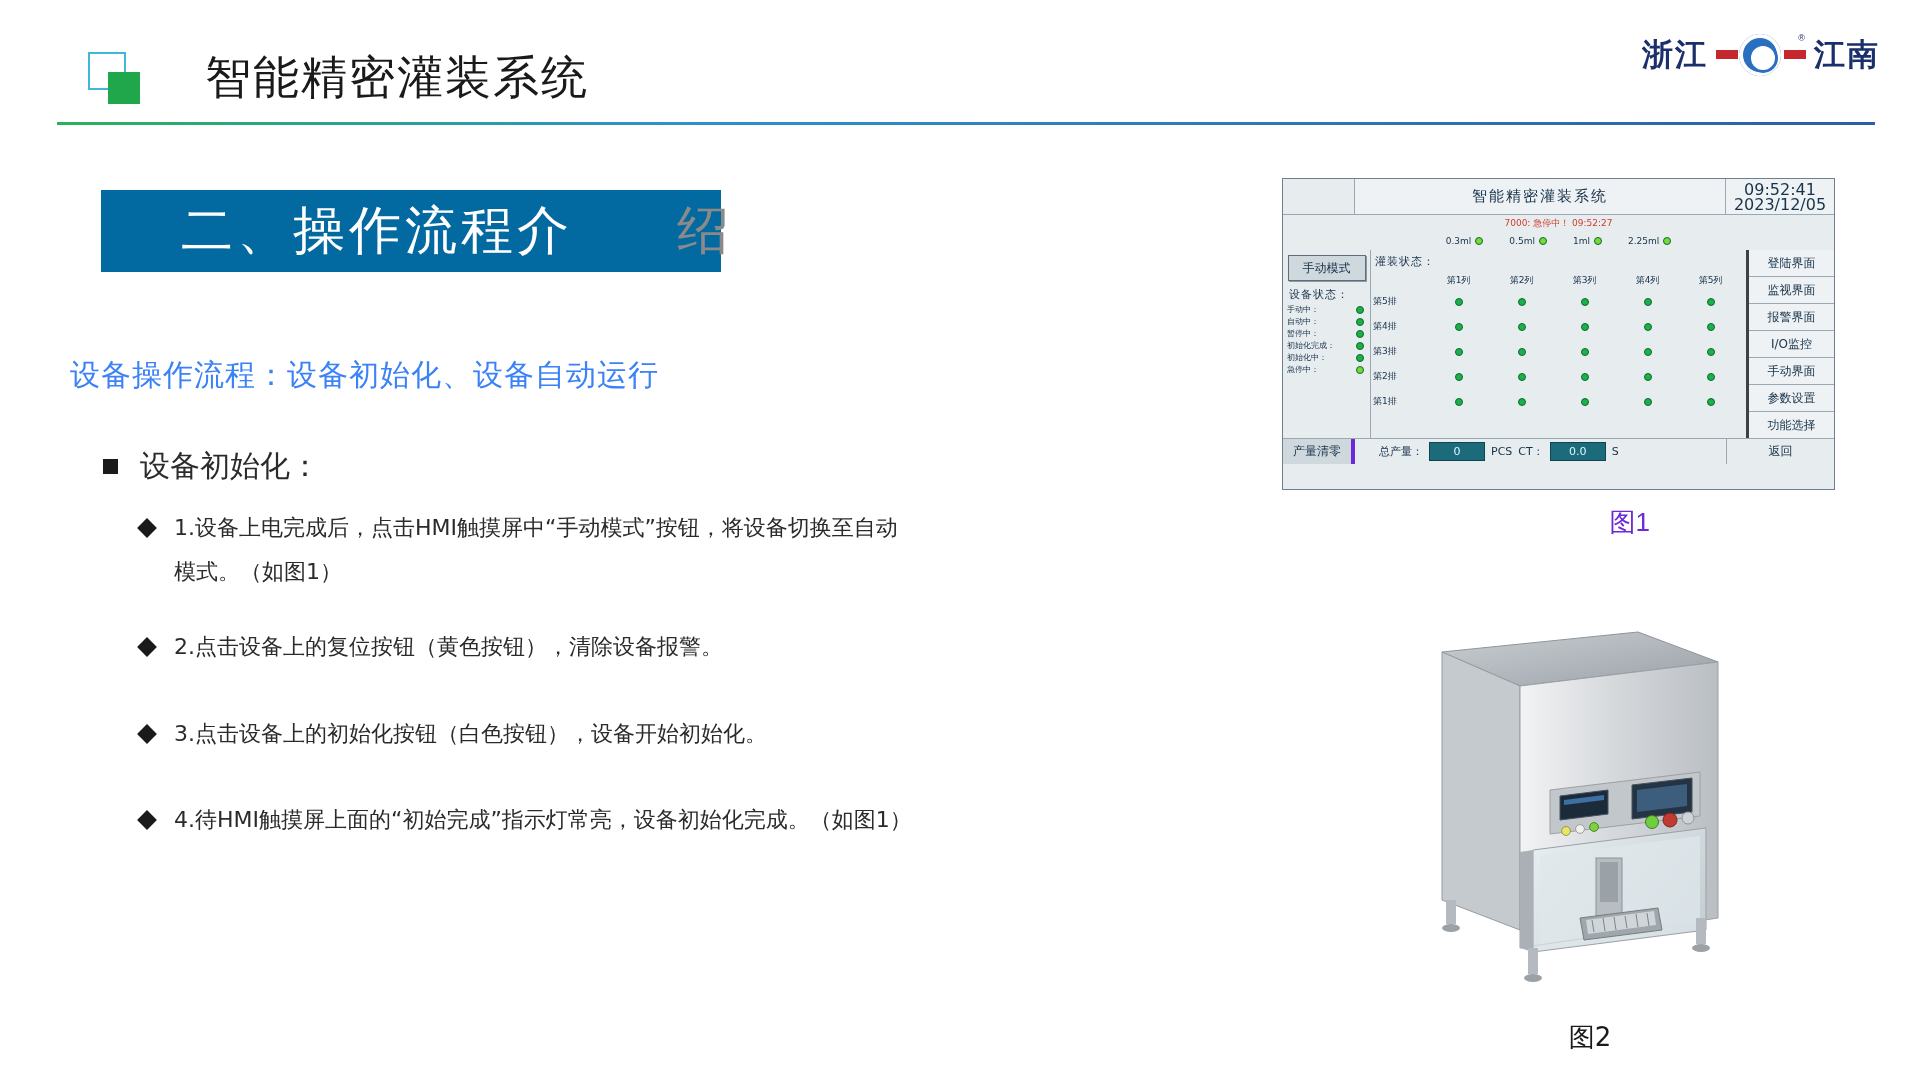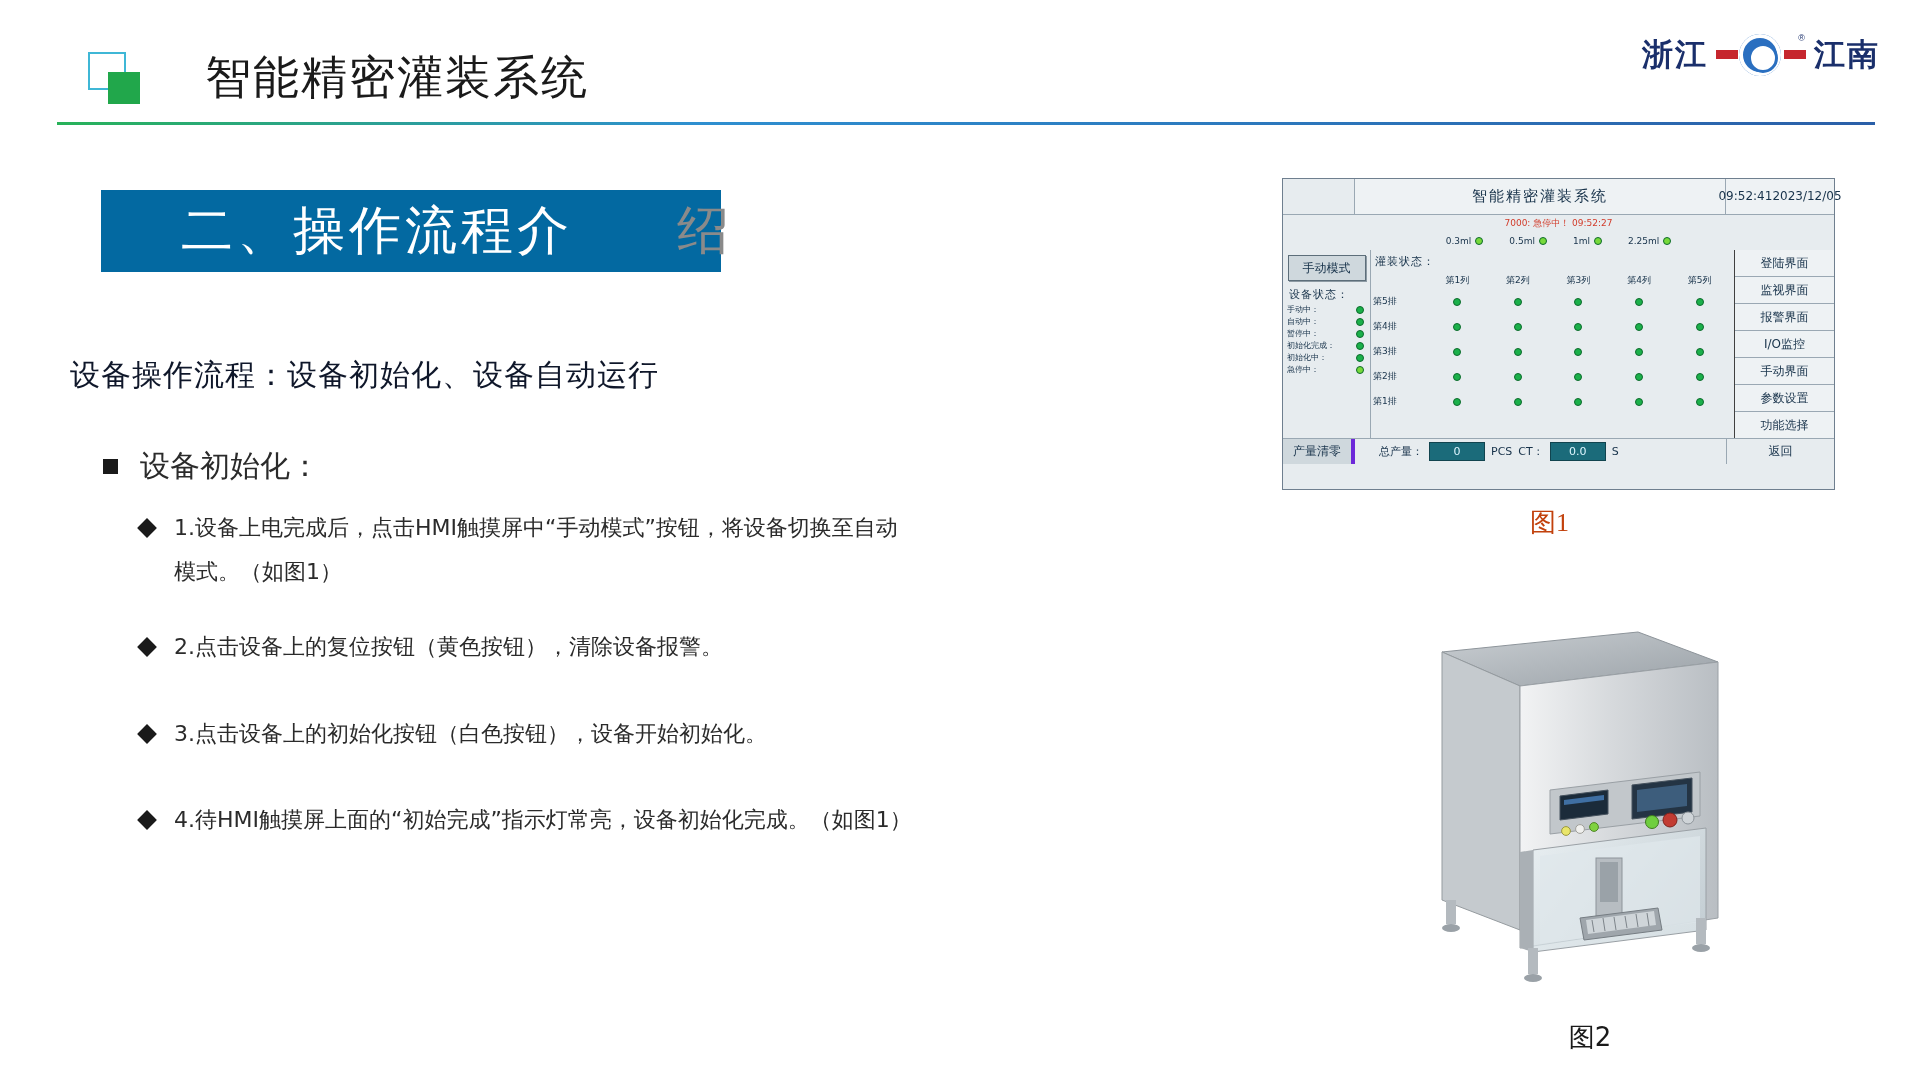--- a/index.html
+++ b/index.html
@@ -68,21 +68,21 @@
   .banner-overflow {
     position:absolute; left:677px; top:190px; height:82px;
     display:flex; align-items:center;
     font-size:52px; color:#8a8a8a; letter-spacing:4px;
     font-family:"DejaVu Sans", sans-serif; white-space:nowrap;
   }
 
   
   .lead {
     position:absolute; left:70px; top:355px;
-    font-size:30px; color:#0f172a; letter-spacing:1px;
+    font-size:30px; color:#3b82f6; letter-spacing:1px;
     font-family:"DejaVu Sans", sans-serif; white-space:nowrap;
   }
   .l1 {
     position:absolute; left:103px; top:446px;
     display:flex; align-items:center; gap:22px;
     font-size:30px; color:#2b2b2b;
     font-family:"DejaVu Sans", sans-serif;
   }
   .l1 .bullet-sq { width:15px; height:15px; background:#1a1a1a; display:inline-block; }
   .l2 {
@@ -105,22 +105,22 @@
     color:#17324a;
   }
   .hmi-top { display:flex; height:36px; border-bottom:1px solid #9aa8b3; }
   .hmi-top .c1 { width:72px; border-right:1px solid #9aa8b3; }
   .hmi-top .c2 {
     flex:1; display:flex; align-items:center; justify-content:center;
     font-size:15px; letter-spacing:2px; border-right:1px solid #9aa8b3;
     background:#eef2f4;
   }
   .hmi-top .c3 {
-    width:108px; display:flex; flex-direction:row; align-items:center; justify-content:center;
-    font-size:12px; line-height:15px; background:#eef2f4;
+    width:108px; display:flex; flex-direction:column; align-items:center; justify-content:center;
+    font-size:16px; line-height:15px; background:#eef2f4;
   }
   .hmi-alarm {
     height:17px; display:flex; align-items:center; justify-content:center; gap:14px;
     font-size:9px; color:#d23b2a; background:#e7ecef;
   }
   .hmi-vol {
     height:18px; display:flex; align-items:center; justify-content:center; gap:26px;
     font-size:9px; color:#17324a;
   }
   .hmi-vol .itm { display:flex; align-items:center; gap:4px; }
@@ -143,42 +143,42 @@
   .st-row .nm { line-height:9px; }
   .hmi-grid { flex:1; padding:2px 4px 2px 2px; }
   .grid-title { font-size:11px; letter-spacing:1px; margin:2px 0 2px 2px;}
   .grid-hdr, .grid-row { display:flex; align-items:center; }
   .grid-hdr { font-size:9px; height:18px; }
   .grid-hdr .rh { width:54px; }
   .grid-hdr .ch { flex:1; text-align:center; }
   .grid-row { height:25px; }
   .grid-row .rh { width:54px; font-size:9px; }
   .grid-row .cc { flex:1; display:flex; justify-content:center; }
-  .hmi-right { width:100px; border-left:1px solid #404040; display:flex; flex-direction:column; }
+  .hmi-right { width:88px; border-left:3px solid #404040; display:flex; flex-direction:column; }
   .menu-btn {
     flex:1; border-bottom:1px solid #9aa8b3;
     display:flex; align-items:center; justify-content:center;
     font-size:12px; background:#eef2f4; color:#17324a;
   }
   .menu-btn:last-child { border-bottom:none; }
   .hmi-bottom { display:flex; height:26px; border-top:1px solid #9aa8b3; align-items:stretch; }
   .btn-clear {
     width:72px; background:#cfd8dd; border-right:4px solid #6d28d9;
     display:flex; align-items:center; justify-content:center; font-size:12px;
   }
   .bot-mid { flex:1; display:flex; align-items:center; gap:6px; padding-left:24px; font-size:11px;}
   .val-box {
     background:#1b6b7a; color:#dff6ff; font-size:11px;
     padding:2px 0; width:56px; text-align:center; border:1px solid #11444f;
   }
   .bot-right { width:108px; border-left:1px solid #9aa8b3; display:flex; align-items:center; justify-content:center; font-size:12px;}
 
   .cap1 {
-    position:absolute; left:1530px; top:505px; width:120px; text-align:left;
-    font-size:26px; color:#c2410c; font-family:Liberation Serif, serif;
+    position:absolute; left:1530px; top:505px; width:120px; text-align:right;
+    font-size:26px; color:#6d28d9; font-family:Liberation Sans, sans-serif;
   }
 
   
   .machine { position:absolute; left:1400px; top:600px; width:350px; height:400px; }
   .cap2 {
     position:absolute; left:1530px; top:1020px; width:120px; text-align:center;
     font-size:26px; color:#1a1a1a; font-family:"DejaVu Sans", sans-serif;
   }
 </style>
 </head>

